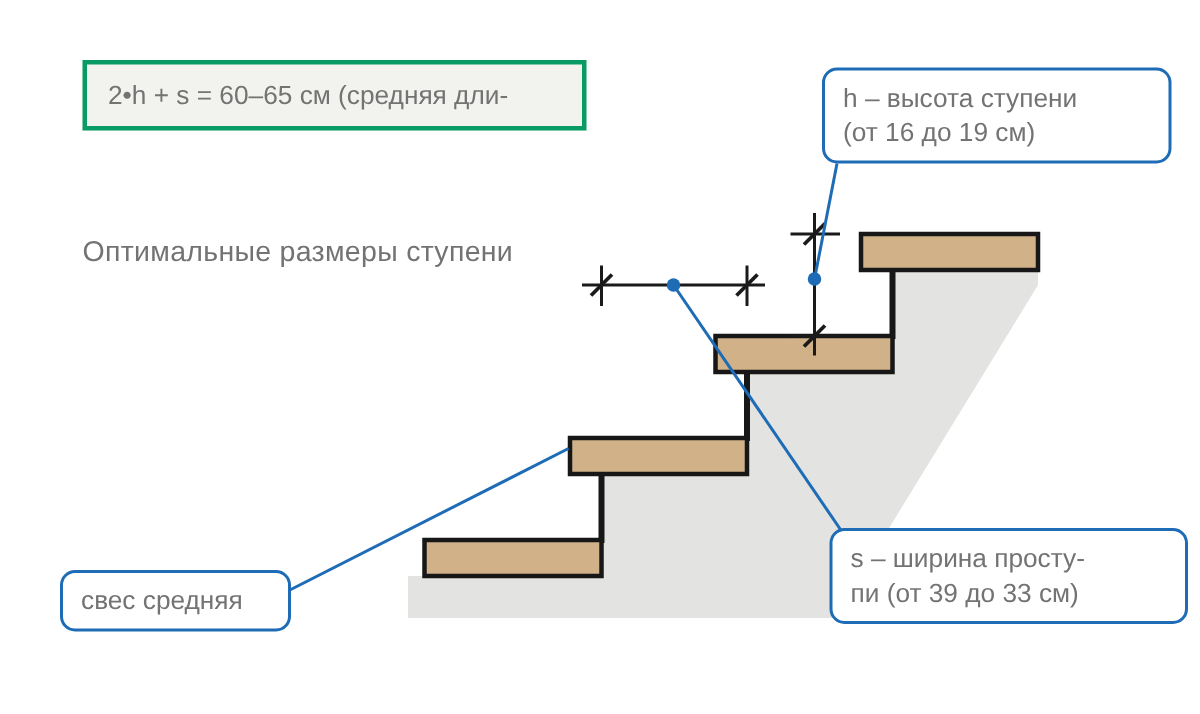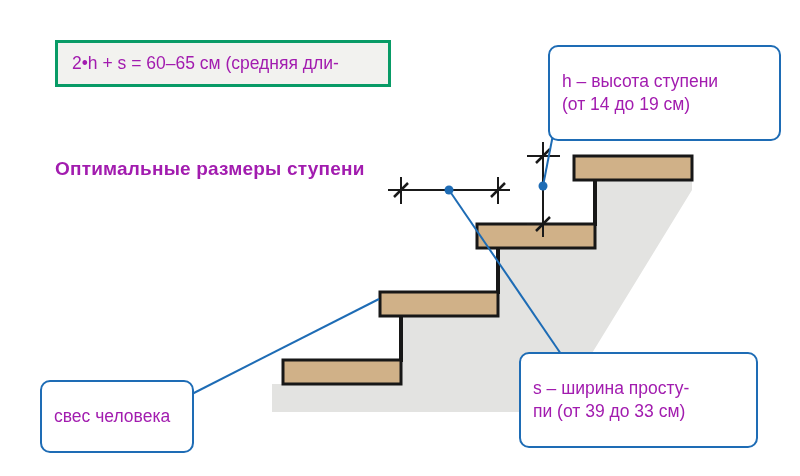--- a/index.html
+++ b/index.html
@@ -2,21 +2,21 @@
 <html style="--accent-blue: #1e6cb5; --green-border: #089b66; --tread-fill: #d0b188; --stringer-gray: #e3e3e1;"><head>
 <meta charset="utf-8">
 <style>
   html, body { margin: 0; padding: 0; background: #ffffff; }
   .canvas {
     position: relative;
     width: 800px;
     height: 476px;
     background: #ffffff;
     font-family: "Liberation Sans", sans-serif;
-    color: #a21caf;
+    color: #737373;
     overflow: hidden;
   }
   .diagram-svg { position: absolute; left: 0; top: 0; }
 
   .stringer { fill: var(--stringer-gray, #e3e3e1); }
   .tread   { fill: var(--tread-fill, #d0b188); stroke: #171717; stroke-width: 3; }
   .riser   { stroke: #171717; stroke-width: 4; }
   .dim     { stroke: #1a1a1a; stroke-width: 2; }
   .tick    { stroke: #1a1a1a; stroke-width: 2.5; }
   .callout-line { stroke: var(--accent-blue, #1e6cb5); stroke-width: 2; }
@@ -29,34 +29,34 @@
     background: #f2f2ef;
     border: 3px solid var(--green-border, #089b66);
     padding: 9px 14px;
     font-size: 17.5px;
     line-height: 1.33;
   }
   .title {
     position: absolute;
     left: 55px; top: 158px;
     font-size: 19px;
-    font-weight: bold;
+    font-weight: normal;
     letter-spacing: 0.2px;
   }
   .callout {
     position: absolute;
     background: #ffffff;
     border: 2.5px solid var(--accent-blue, #1e6cb5);
     border-radius: 10px;
-    padding: 23px 12px;
+    padding: 7px 12px;
     font-size: 17.5px;
     line-height: 1.32;
   }
   .h-box { left: 548px; top: 45px;  width: 205px; }
-  .s-box { left: 519px; top: 352px; width: 211px; }
+  .s-box { left: 553px; top: 352px; width: 211px; }
   .overhang-box { left: 40px; top: 380px; width: 126px; }
 </style>
 </head>
 <body>
 
 <div class="canvas">
 
   <svg class="diagram-svg" width="800" height="476" viewBox="0 0 800 476">
 
     <polygon class="stringer" points="272,412 272,384 401,384 401,316 498,316 498,248 595,248 595,180 692,180 692,190 556,412"></polygon>
@@ -95,25 +95,25 @@
   </svg>
 
   <div class="formula-box">
     <div>2•h + s = 60–65 см (средняя дли-</div>
   </div>
 
   <div class="title">Оптимальные размеры ступени</div>
 
   <div class="callout h-box">
     <div>h – высота ступени</div>
-    <div>(от 14 до 19 см)</div>
+    <div>(от 16 до 19 см)</div>
   </div>
 
   <div class="callout s-box">
     <div>s – ширина просту-</div>
     <div>пи (от 39 до 33 см)</div>
   </div>
 
   <div class="callout overhang-box">
-    <div>свес человека</div>
+    <div>свес средняя</div>
   </div>
 
 </div>
 
 </body></html>

